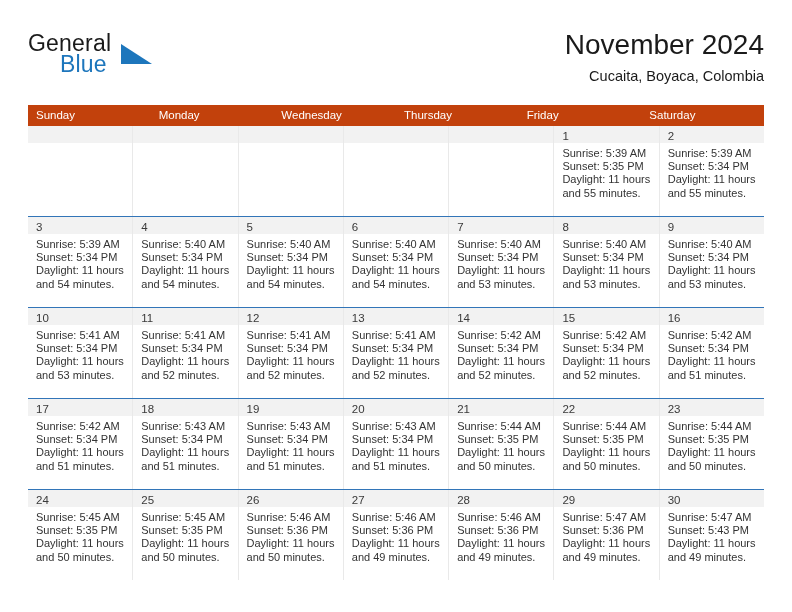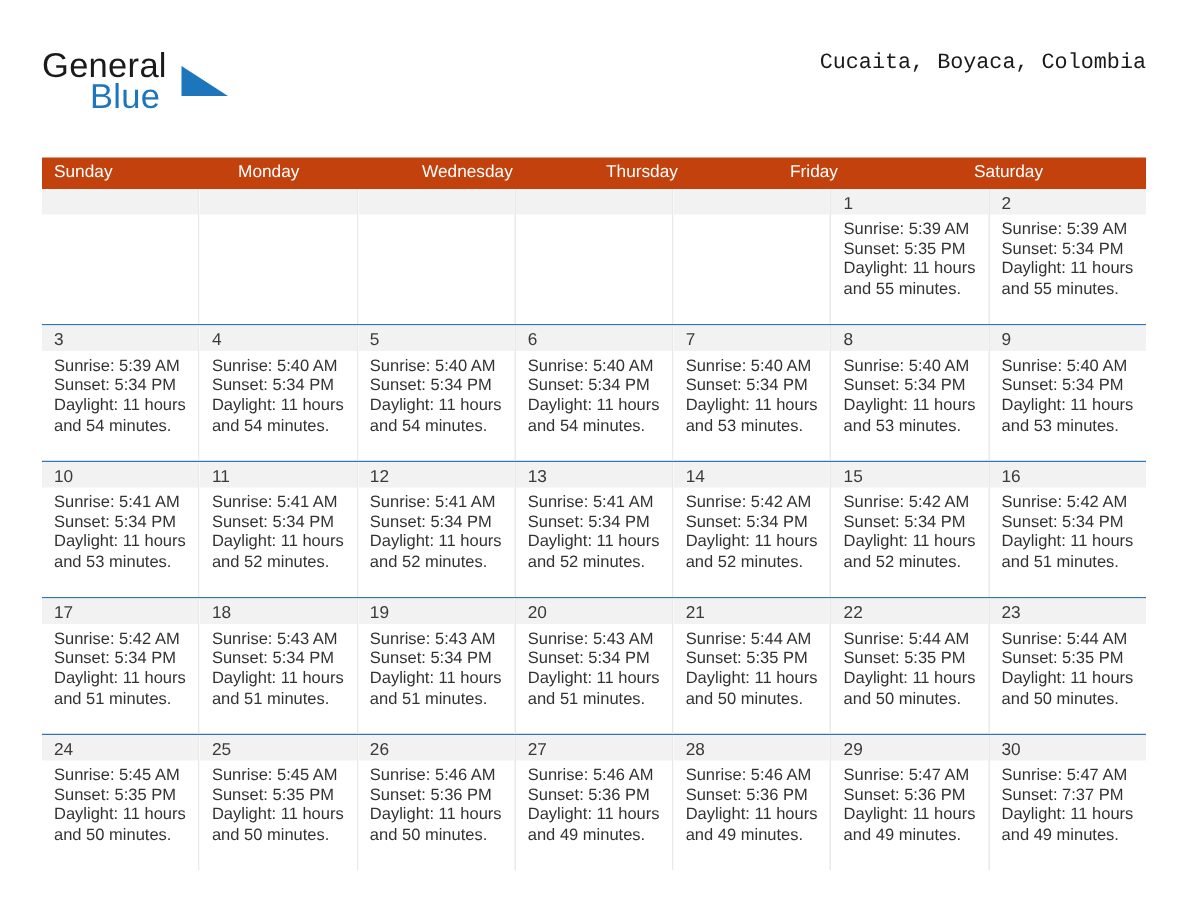--- a/index.html
+++ b/index.html
@@ -78,21 +78,20 @@
     color: #1a1a1a;
     line-height: 34px;
     white-space: nowrap;
   }
   .location {
     font-size: 14.5px;
     color: #1a1a1a;
     line-height: 22px;
     margin-top: 3px;
     white-space: nowrap;
-    font-family: Liberation Mono, monospace;
   }
 
   
   .calendar {
     position: absolute;
     left: 28px;
     top: 105px;
     width: 736px;
   }
 
@@ -168,20 +167,21 @@
 
   <div class="top">
 
     <div class="logo">
       <span class="logo-general">General</span>
       <span class="logo-triangle"></span>
       <span class="logo-blue">Blue</span>
     </div>
 
     <div class="titles">
+      <div class="month-title">November 2024</div>
       <div class="location">Cucaita, Boyaca, Colombia</div>
     </div>
 
   </div>
 
   <div class="calendar">
 
     <div class="weekday-row">
       <div class="weekday">Sunday</div>
       <div class="weekday">Monday</div>
@@ -445,21 +445,21 @@
             <div class="day-info">
               <div>Sunrise: 5:47 AM</div>
               <div>Sunset: 5:36 PM</div>
               <div class="daylight">Daylight: 11 hours and 49 minutes.</div>
             </div>
           </div>
           <div class="day-cell">
             <div class="day-number-band"><span class="day-number">30</span></div>
             <div class="day-info">
               <div>Sunrise: 5:47 AM</div>
-              <div>Sunset: 7:37 PM</div>
+              <div>Sunset: 5:43 PM</div>
               <div class="daylight">Daylight: 11 hours and 49 minutes.</div>
             </div>
           </div>
         </div>
       </div>
 
   </div>
 
 </div>
 

